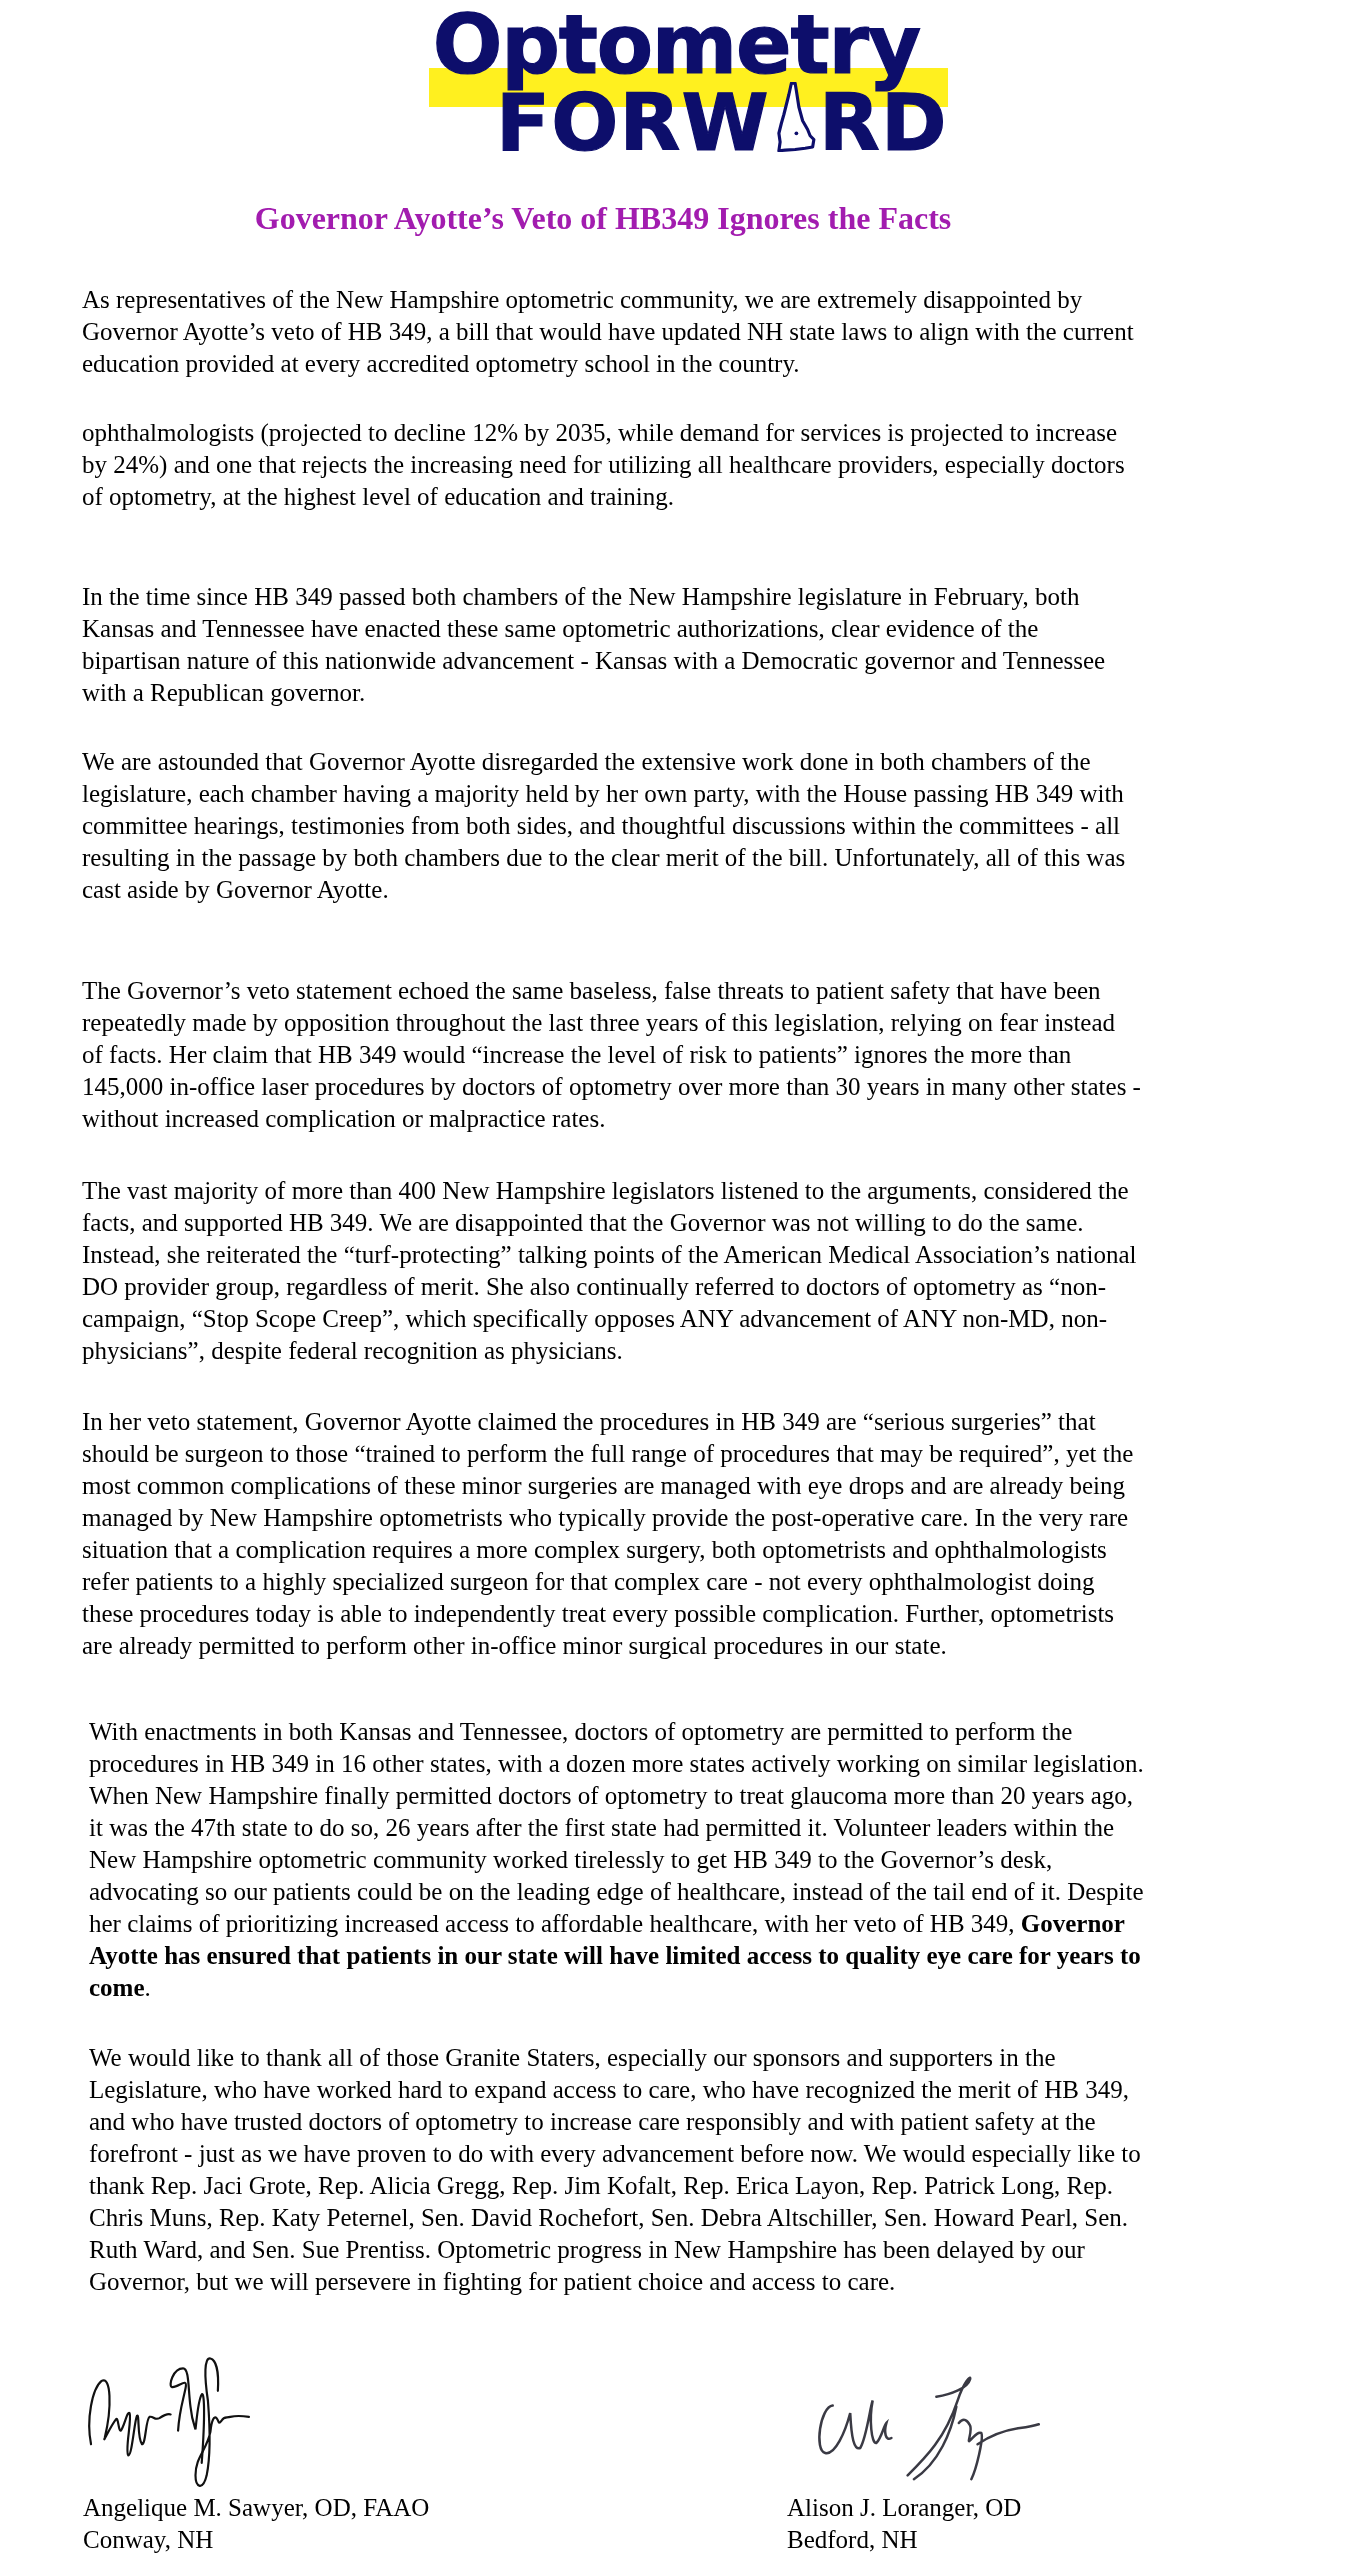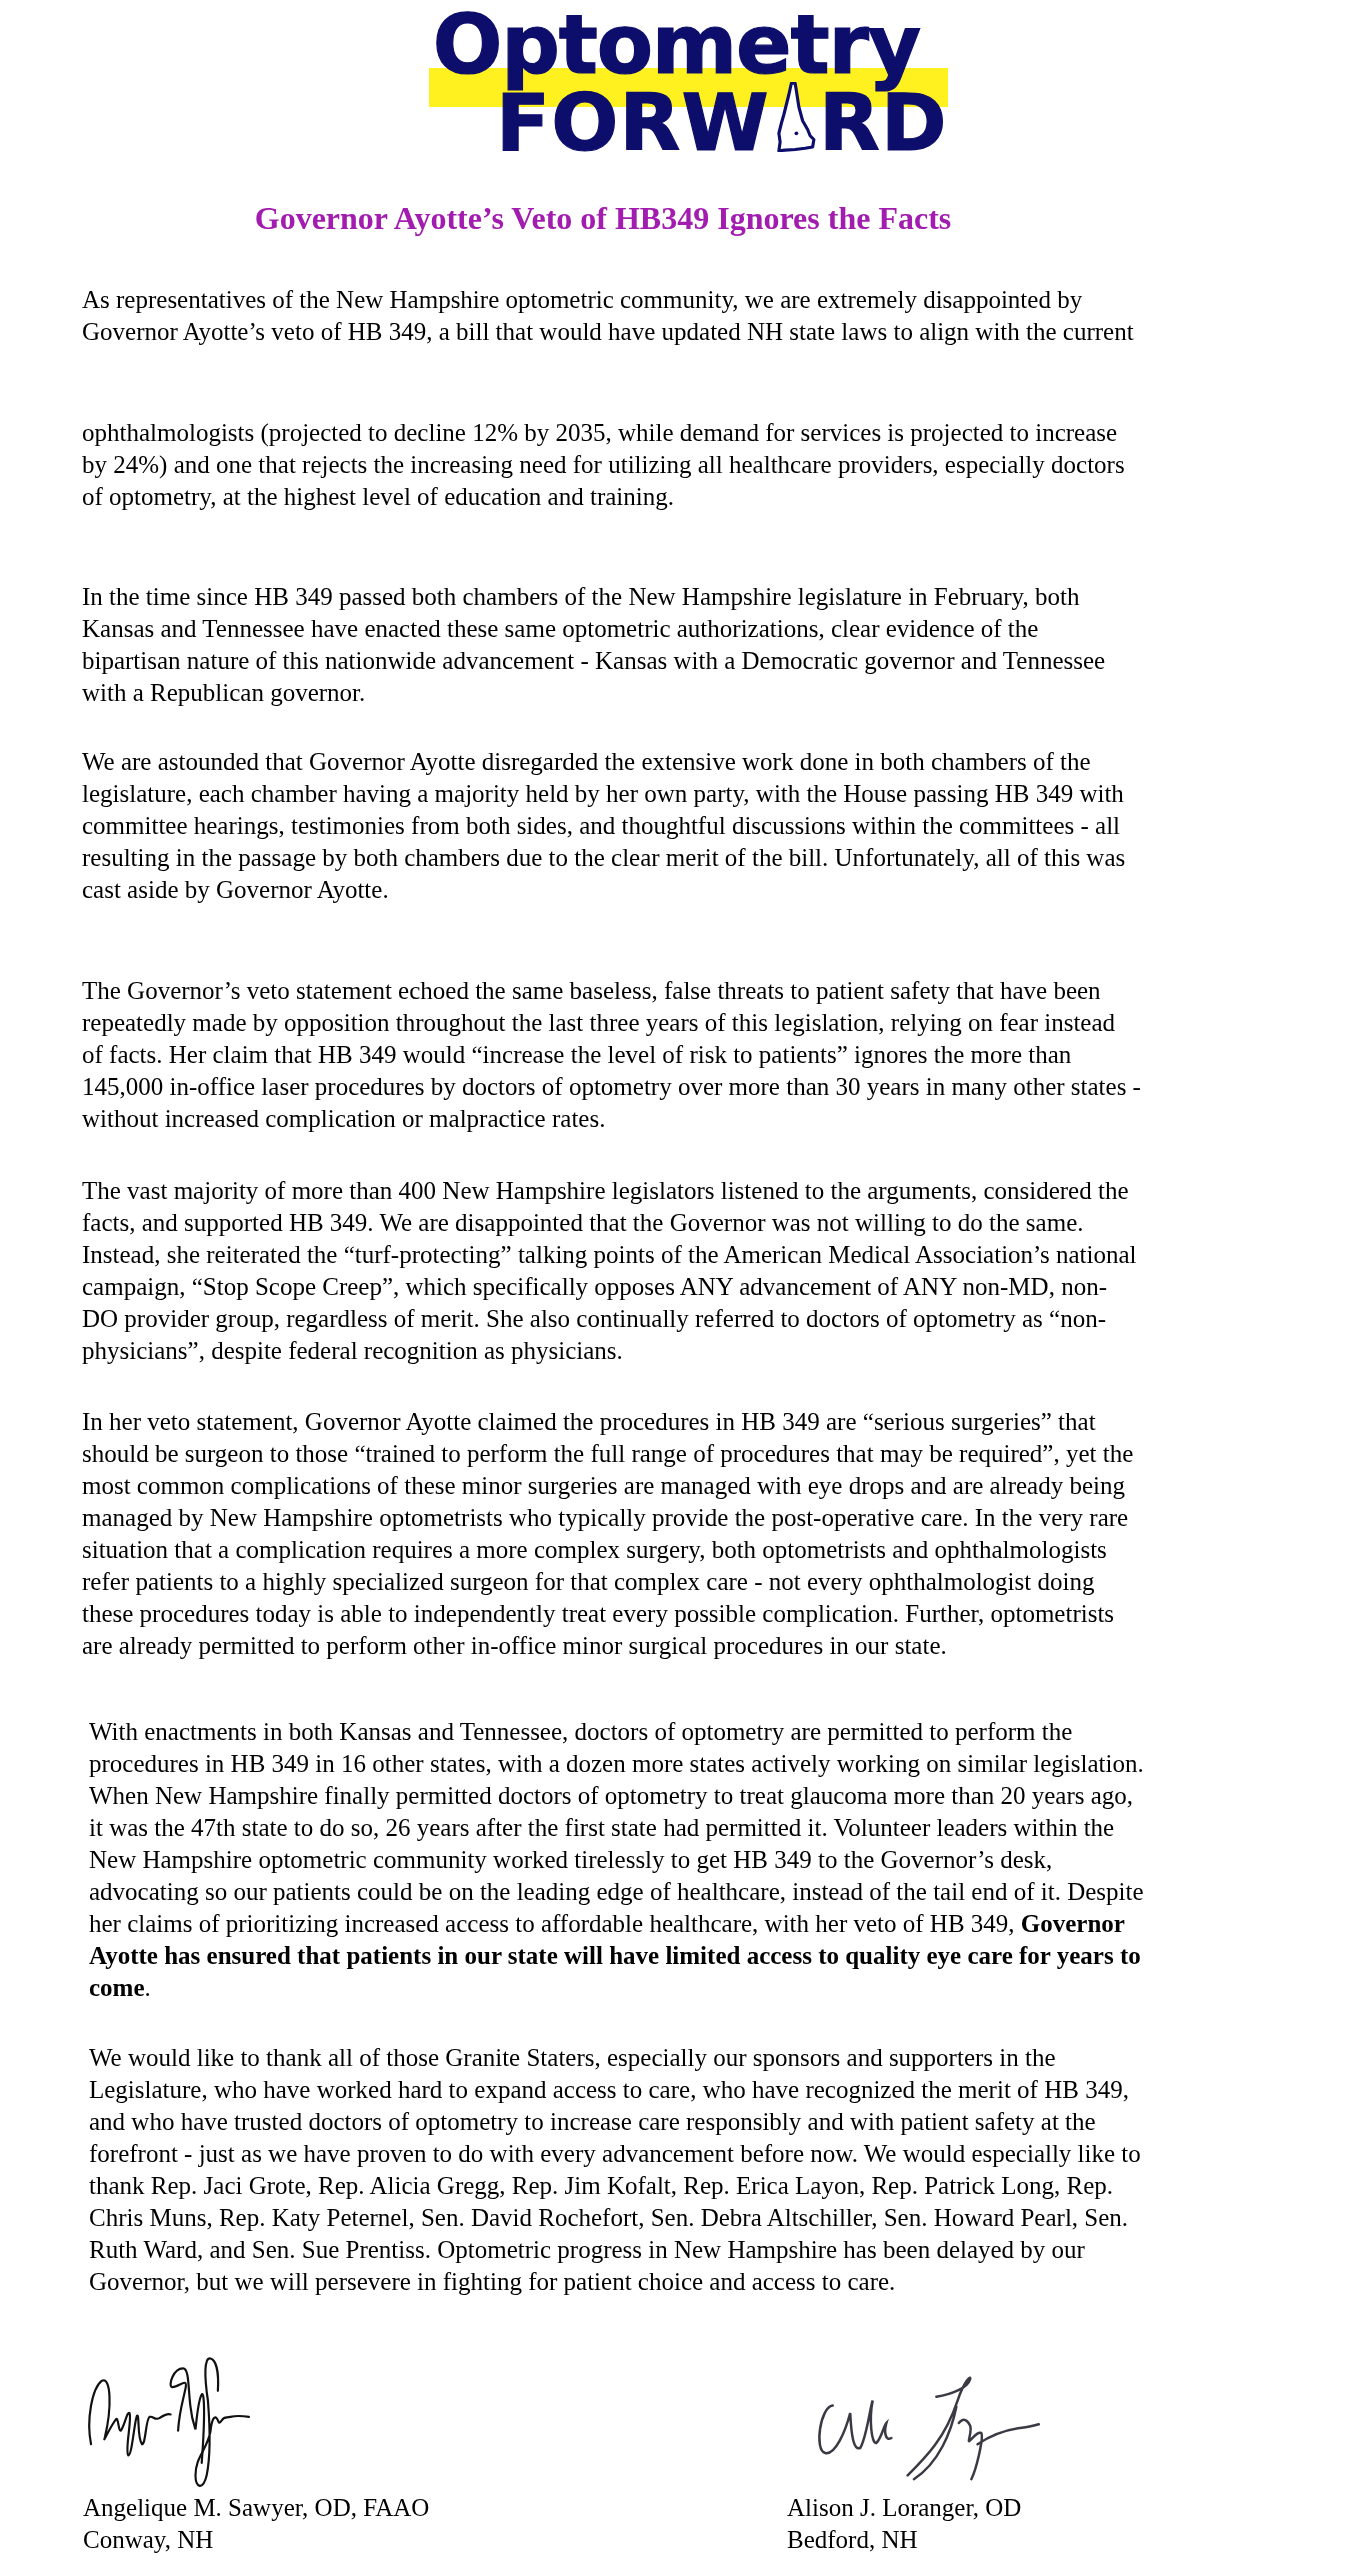--- a/index.html
+++ b/index.html
@@ -45,20 +45,21 @@
         <path d="M34 2 L40 2 L42 14 L46 40 L52 62 L60 76 L64 86 L70 92 L68 104 L56 106 L40 108 L24 109 L14 110 L16 96 L14 82 L18 66 L22 52 L26 36 L30 20 Z" fill="#ffffff" stroke="#0d0e6b" stroke-width="5" stroke-linejoin="round"></path>
         <circle cx="42" cy="82" r="3" fill="#0d0e6b"></circle>
       </svg><span>RD</span></div>
 </div>
 
 <h1 class="title" style="margin:0;">Governor Ayotte’s Veto of HB349 Ignores the Facts</h1>
 
 <p class="para p1">
   <span class="line">As representatives of the New Hampshire optometric community, we are extremely disappointed by</span>
   <span class="line">Governor Ayotte’s veto of HB 349, a bill that would have updated NH state laws to align with the current</span>
+  <span class="line">education provided at every accredited optometry school in the country.</span>
 </p>
 
 <p class="para p2">
   <span class="line">ophthalmologists (projected to decline 12% by 2035, while demand for services is projected to increase</span>
   <span class="line">by 24%) and one that rejects the increasing need for utilizing all healthcare providers, especially doctors</span>
   <span class="line">of optometry, at the highest level of education and training.</span>
 </p>
 
 <p class="para p3">
   <span class="line">In the time since HB 349 passed both chambers of the New Hampshire legislature in February, both</span>
@@ -80,22 +81,22 @@
   <span class="line">repeatedly made by opposition throughout the last three years of this legislation, relying on fear instead</span>
   <span class="line">of facts. Her claim that HB 349 would “increase the level of risk to patients” ignores the more than</span>
   <span class="line">145,000 in-office laser procedures by doctors of optometry over more than 30 years in many other states -</span>
   <span class="line">without increased complication or malpractice rates.</span>
 </p>
 
 <p class="para p6">
   <span class="line">The vast majority of more than 400 New Hampshire legislators listened to the arguments, considered the</span>
   <span class="line">facts, and supported HB 349. We are disappointed that the Governor was not willing to do the same.</span>
   <span class="line">Instead, she reiterated the “turf-protecting” talking points of the American Medical Association’s national</span>
+  <span class="line">DO provider group, regardless of merit. She also continually referred to doctors of optometry as “non-</span>
   <span class="line">campaign, “Stop Scope Creep”, which specifically opposes ANY advancement of ANY non-MD, non-</span>
-  <span class="line">DO provider group, regardless of merit. She also continually referred to doctors of optometry as “non-</span>
   <span class="line">physicians”, despite federal recognition as physicians.</span>
 </p>
 
 <p class="para p7">
   <span class="line">In her veto statement, Governor Ayotte claimed the procedures in HB 349 are “serious surgeries” that</span>
   <span class="line">should be surgeon to those “trained to perform the full range of procedures that may be required”, yet the</span>
   <span class="line">most common complications of these minor surgeries are managed with eye drops and are already being</span>
   <span class="line">managed by New Hampshire optometrists who typically provide the post-operative care. In the very rare</span>
   <span class="line">situation that a complication requires a more complex surgery, both optometrists and ophthalmologists</span>
   <span class="line">refer patients to a highly specialized surgeon for that complex care - not every ophthalmologist doing</span>

